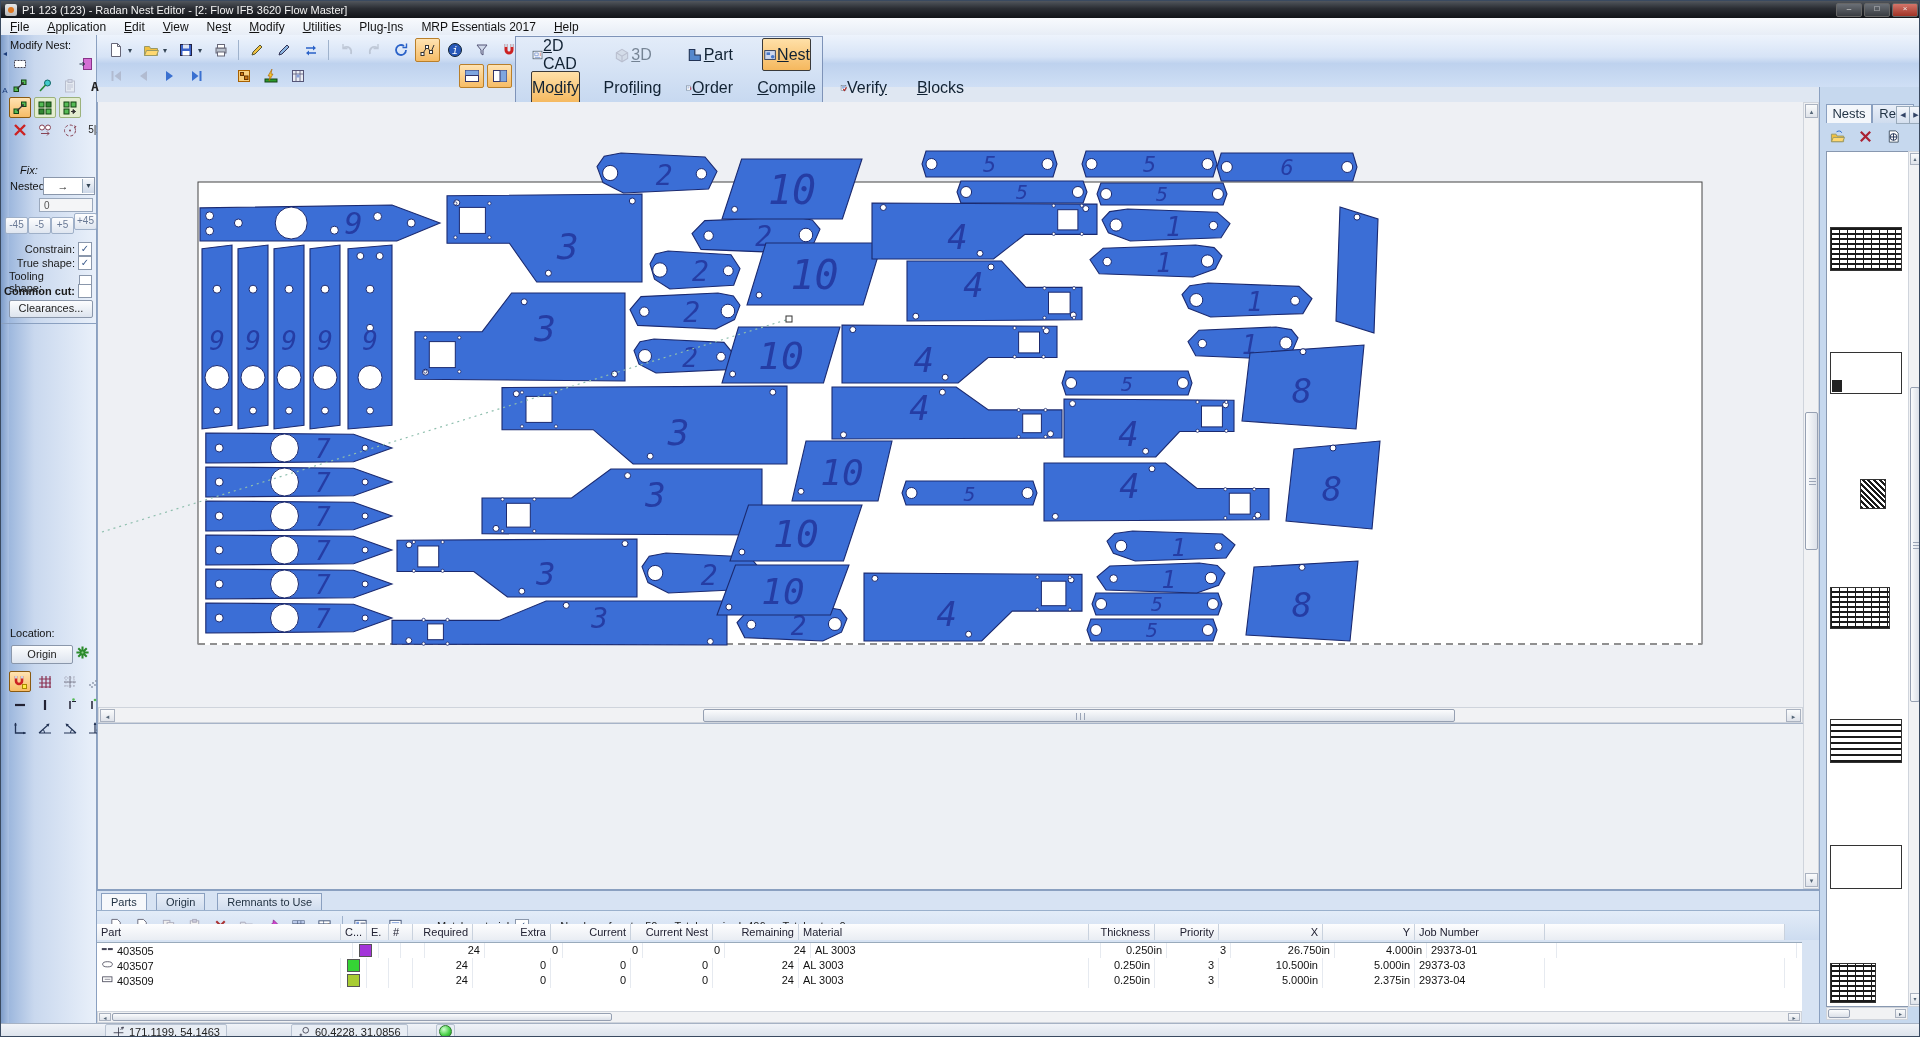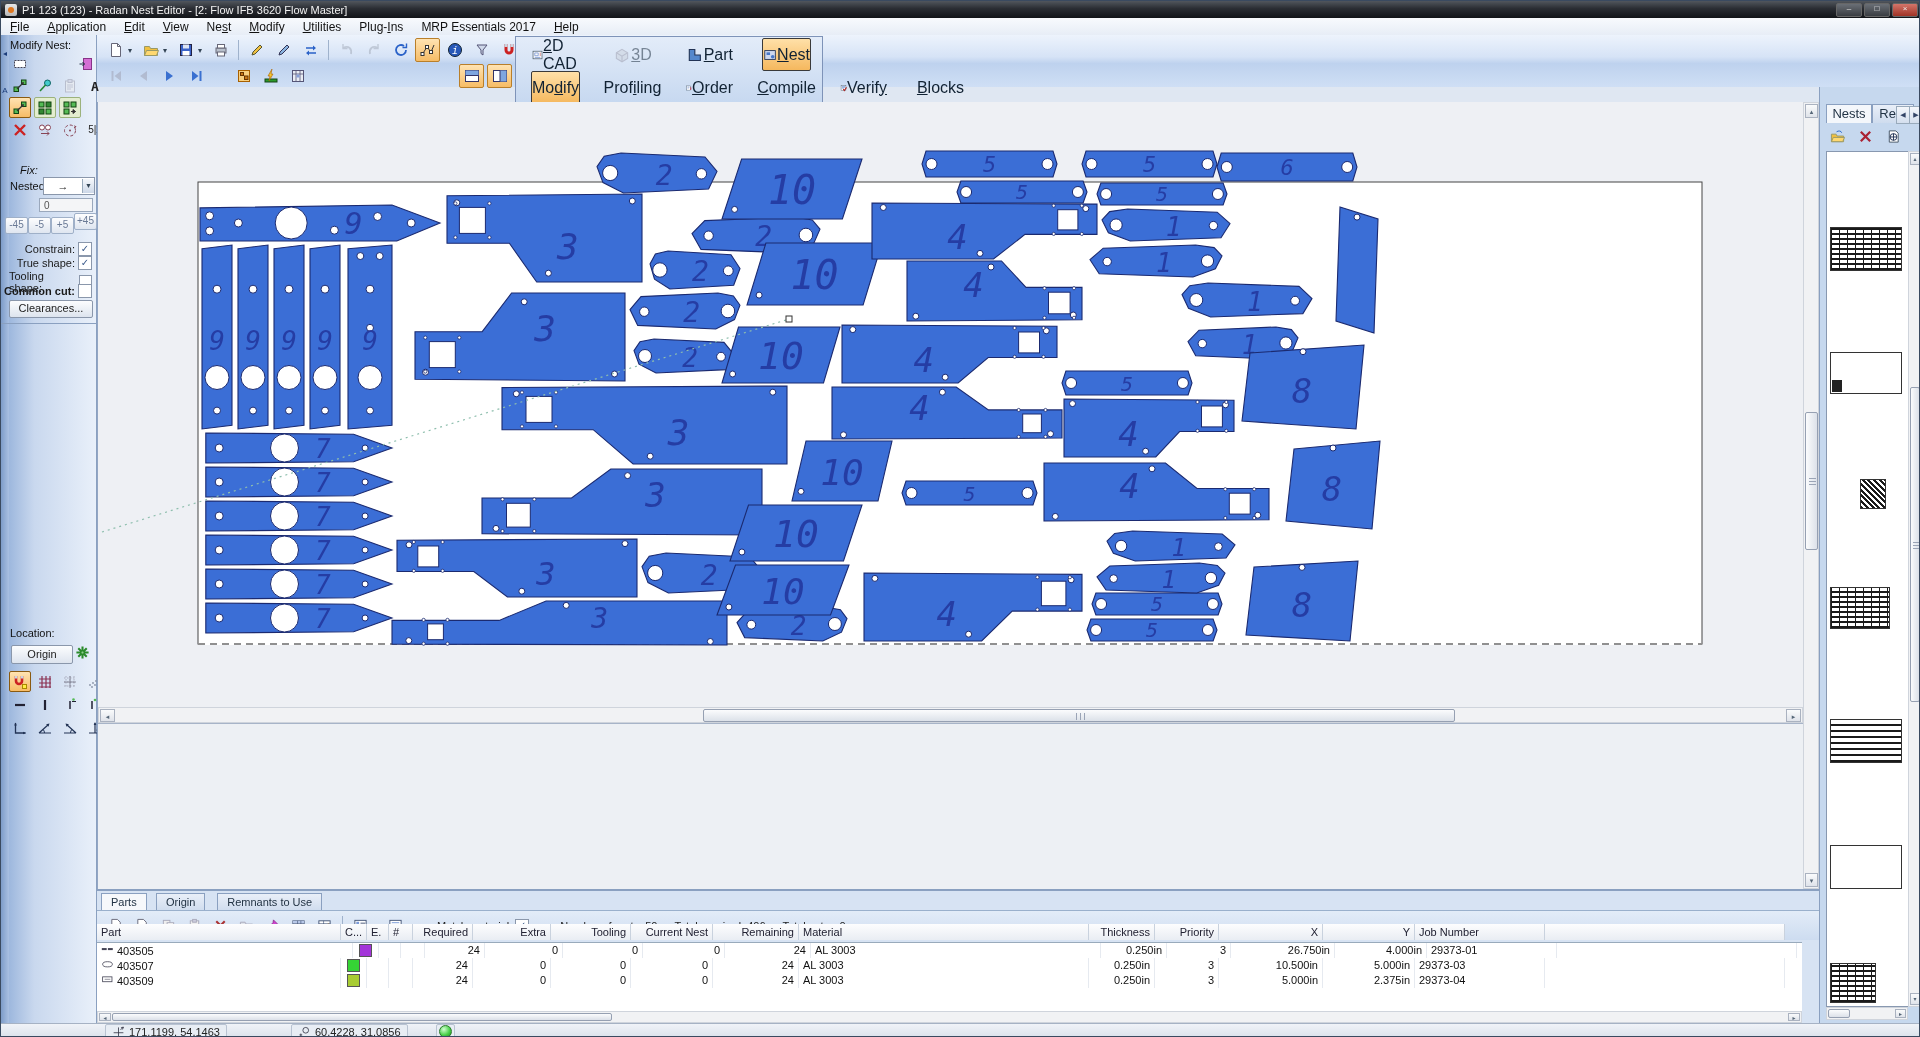--- a/index.html
+++ b/index.html
@@ -1134,21 +1134,21 @@
         <span class="lab" style="margin-left: 14px;">Total required: 406</span>
         <span class="lab" style="margin-left: 14px;">Total extra: 0</span>
       </div>
     <div id="thdr" class="hdr" style="top:33px;">
         <div class="hc" style="width: 244px;">Part</div>
         <div class="hc" style="width: 26px;">C...</div>
         <div class="hc" style="width: 22px;">E.</div>
         <div class="hc" style="width: 24px;">#</div>
         <div class="hc num" style="width: 60px;">Required</div>
         <div class="hc num" style="width: 78px;">Extra</div>
-        <div class="hc num" style="width: 80px;">Tooling</div>
+        <div class="hc num" style="width: 80px;">Current</div>
         <div class="hc num" style="width: 82px;">Current Nest</div>
         <div class="hc num" style="width: 86px;">Remaining</div>
         <div class="hc" style="width: 290px;">Material</div>
         <div class="hc num" style="width: 66px;">Thickness</div>
         <div class="hc num" style="width: 64px;">Priority</div>
         <div class="hc num" style="width: 104px;">X</div>
         <div class="hc num" style="width: 92px;">Y</div>
         <div class="hc" style="width: 130px;">Job Number</div>
         <div class="hc" style="width: 240px;"></div>
       </div>

